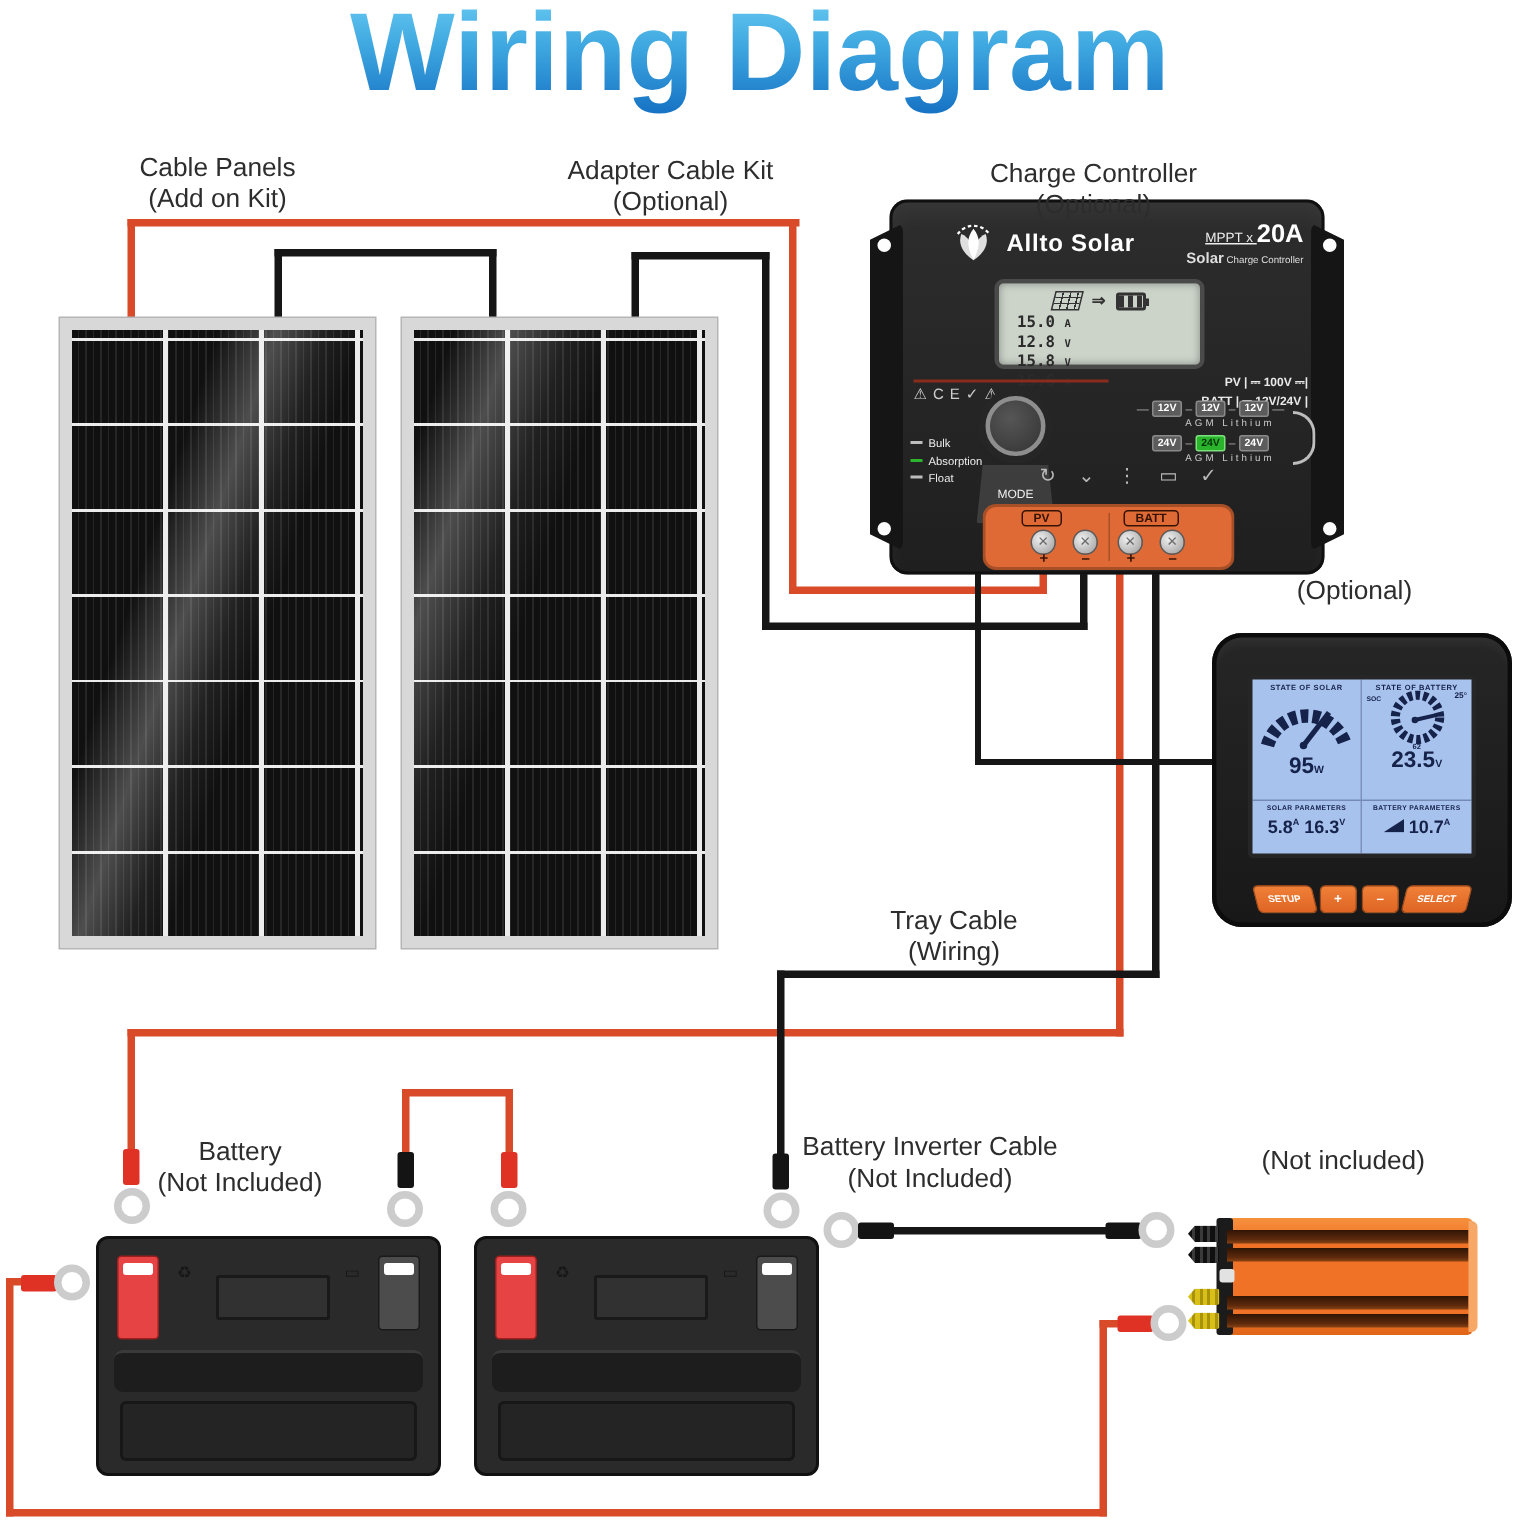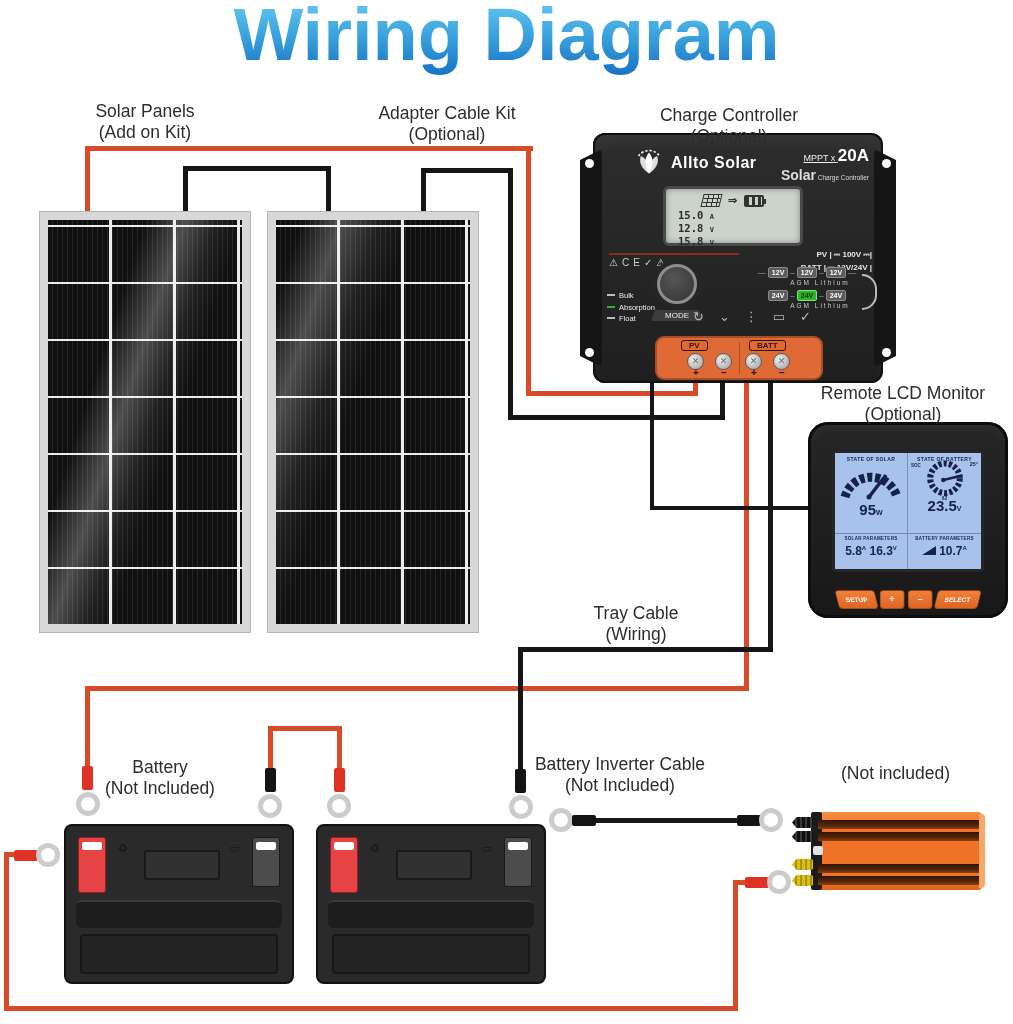--- a/index.html
+++ b/index.html
@@ -55,41 +55,41 @@
     box-shadow: inset 0 0 0 2px #101010, inset 0 10px 14px rgba(255,255,255,.05); }
   .wing { position: absolute; top: 16px; width: 22px; height: 218px; background: #151515; z-index: -1; }
   .wing-l { left: -13px; clip-path: polygon(0 5%, 100% 0, 100% 100%, 0 95%); border-radius: 5px; }
   .wing-r { right: -13px; clip-path: polygon(0 0, 100% 5%, 100% 95%, 0 100%); border-radius: 5px; }
   .hole { position: absolute; width: 9px; height: 9px; border-radius: 50%; background: #fdfdfd; }
   .logo { position: absolute; left: 42px; top: 16px; width: 28px; height: 28px; }
   .brand { position: absolute; left: 78px; top: 21px; font-size: 16px; font-weight: bold; color: #fff; letter-spacing: .5px; }
   .mppt-box { position: absolute; right: 14px; top: 13px; text-align: right; color: #eee; }
   .mppt-x { font-size: 9px; text-decoration: underline; } .mppt-a { font-size: 17px; font-weight: bold; color:#fff; }
   .prod { font-size: 6.5px; color: #ddd; margin-top: 1px; }
-  .prod b { font-size: 14px; }
+  .prod b { font-size: 10px; }
   .lcd { position: absolute; left: 70px; top: 53px; width: 140px; height: 60px; background: #ccd4ca;
     border: 3px solid #4a4a4a; border-radius: 6px; box-shadow: inset 0 0 6px rgba(0,0,0,.35); }
   .lcd-icons { display: flex; align-items: center; justify-content: center; gap: 7px; margin-top: 5px; }
   .lcd-pv { width: 19px; height: 13px; border: 1px solid #333;
     background-image: repeating-linear-gradient(90deg, transparent 0 4px, #333 4px 5px), repeating-linear-gradient(0deg, transparent 0 3px, #333 3px 4px);
     transform: skewX(-14deg); }
   .lcd-arrow { font-size: 11px; color: #333; font-weight: bold; }
   .lcd-bat { width: 20px; height: 12px; border: 2px solid #333; border-radius: 2px; position: relative;
     background: repeating-linear-gradient(90deg, #333 0 3px, transparent 3px 6px); }
   .lcd-bat::after { content:""; position:absolute; right:-4px; top:2px; width:2px; height:5px; background:#333; }
   .lcd-vals { display: grid; grid-template-columns: 1fr; padding: 2px 10px 0 12px;
     font-family: "DejaVu Sans Mono", monospace; font-size: 10.5px; font-weight: bold; color: #2b2b2b; line-height: 1.25; }
   .lcd-vals .u { font-size: 7px; }
   .redline { position: absolute; left: 16px; top: 120px; width: 130px; height: 2px; background: #8a2c1c; }
   .certs { position: absolute; left: 16px; top: 124px; font-size: 10px; color: #cfcfcf; letter-spacing: 4px; }
   .specs { position: absolute; right: 11px; top: 116px; text-align: right; font-size: 8px; font-weight: bold; color: #e9e9e9; line-height: 1.6; }
   .mode-btn { position: absolute; left: 64px; top: 131px; width: 40px; height: 40px; border-radius: 50%;
     background: radial-gradient(circle at 40% 35%, #565656, #333); border: 3px solid #8e8e8e; box-shadow: 0 0 0 5px #262626; }
   .mode-lbl { position: absolute; left: 58px; top: 177px; width: 52px; text-align: center; font-size: 8px; color: #eee;
-    background: #3d3d3d; border-radius: 2px; padding: 1px 0; clip-path: polygon(8% 0,92% 0,100% 100%,0 100%); }
+    background: #3d3d3d; border-radius: 2px; padding: 15px 0; clip-path: polygon(8% 0,92% 0,100% 100%,0 100%); }
   .bchart { position: absolute; left: 148px; top: 134px; width: 132px; font-size: 0; }
   .brow { display: flex; align-items: center; justify-content: center; gap: 2px; }
   .brow .dash { color: #aaa; font-size: 8px; }
   .chip { font-size: 7px; font-weight: bold; color: #fff; background: #5c5c5c; border: 1px solid #8a8a8a; border-radius: 2px; padding: 1px 3px; }
   .chip.active { background: #29b42c; border-color: #7fe07f; color: #04320a; }
   .bcap { text-align: center; font-size: 6.5px; color: #c9c9c9; letter-spacing: 2px; padding-left: 26px; margin: 1px 0 4px; }
   .bracket { position: absolute; right: -4px; top: 7px; width: 15px; height: 36px; border: 2px solid #bdbdbd; border-left: none; border-radius: 0 16px 16px 0; }
   .indicators { position: absolute; left: 14px; top: 157px; font-size: 7.5px; color: #ececec; line-height: 1.55; }
   .ind-dash { display: inline-block; width: 8px; height: 2px; margin: 0 4px 2px 0; vertical-align: middle; }
   .icon-row { position: absolute; left: 100px; top: 176px; display: flex; gap: 15px; color: #b9b9b9; font-size: 13px; }
@@ -152,33 +152,32 @@
   .inv-switch { position: absolute; left: -5px; top: 34px; width: 10px; height: 9px; background: #e2e2e2; border-radius: 2px; z-index: 6; }
 </style>
 </head>
 <body>
 
 <div id="stage">
 
   <div class="title">Wiring Diagram</div>
 
   <div class="lbl lbl-solar">
-    <div>Solar Panels</div>
+    <div>Cable Panels</div>
     <div>(Add on Kit)</div>
   </div>
   <div class="lbl lbl-adapter">
     <div>Adapter Cable Kit</div>
     <div>(Optional)</div>
   </div>
   <div class="lbl lbl-ctrl">
     <div>Charge Controller</div>
     <div>(Optional)</div>
   </div>
   <div class="lbl lbl-monitor">
-    <div>Remote LCD Monitor</div>
     <div>(Optional)</div>
   </div>
   <div class="lbl lbl-tray">
     <div>Tray Cable</div>
     <div>(Wiring)</div>
   </div>
   <div class="lbl lbl-battery">
     <div>Battery</div>
     <div>(Not Included)</div>
   </div>

